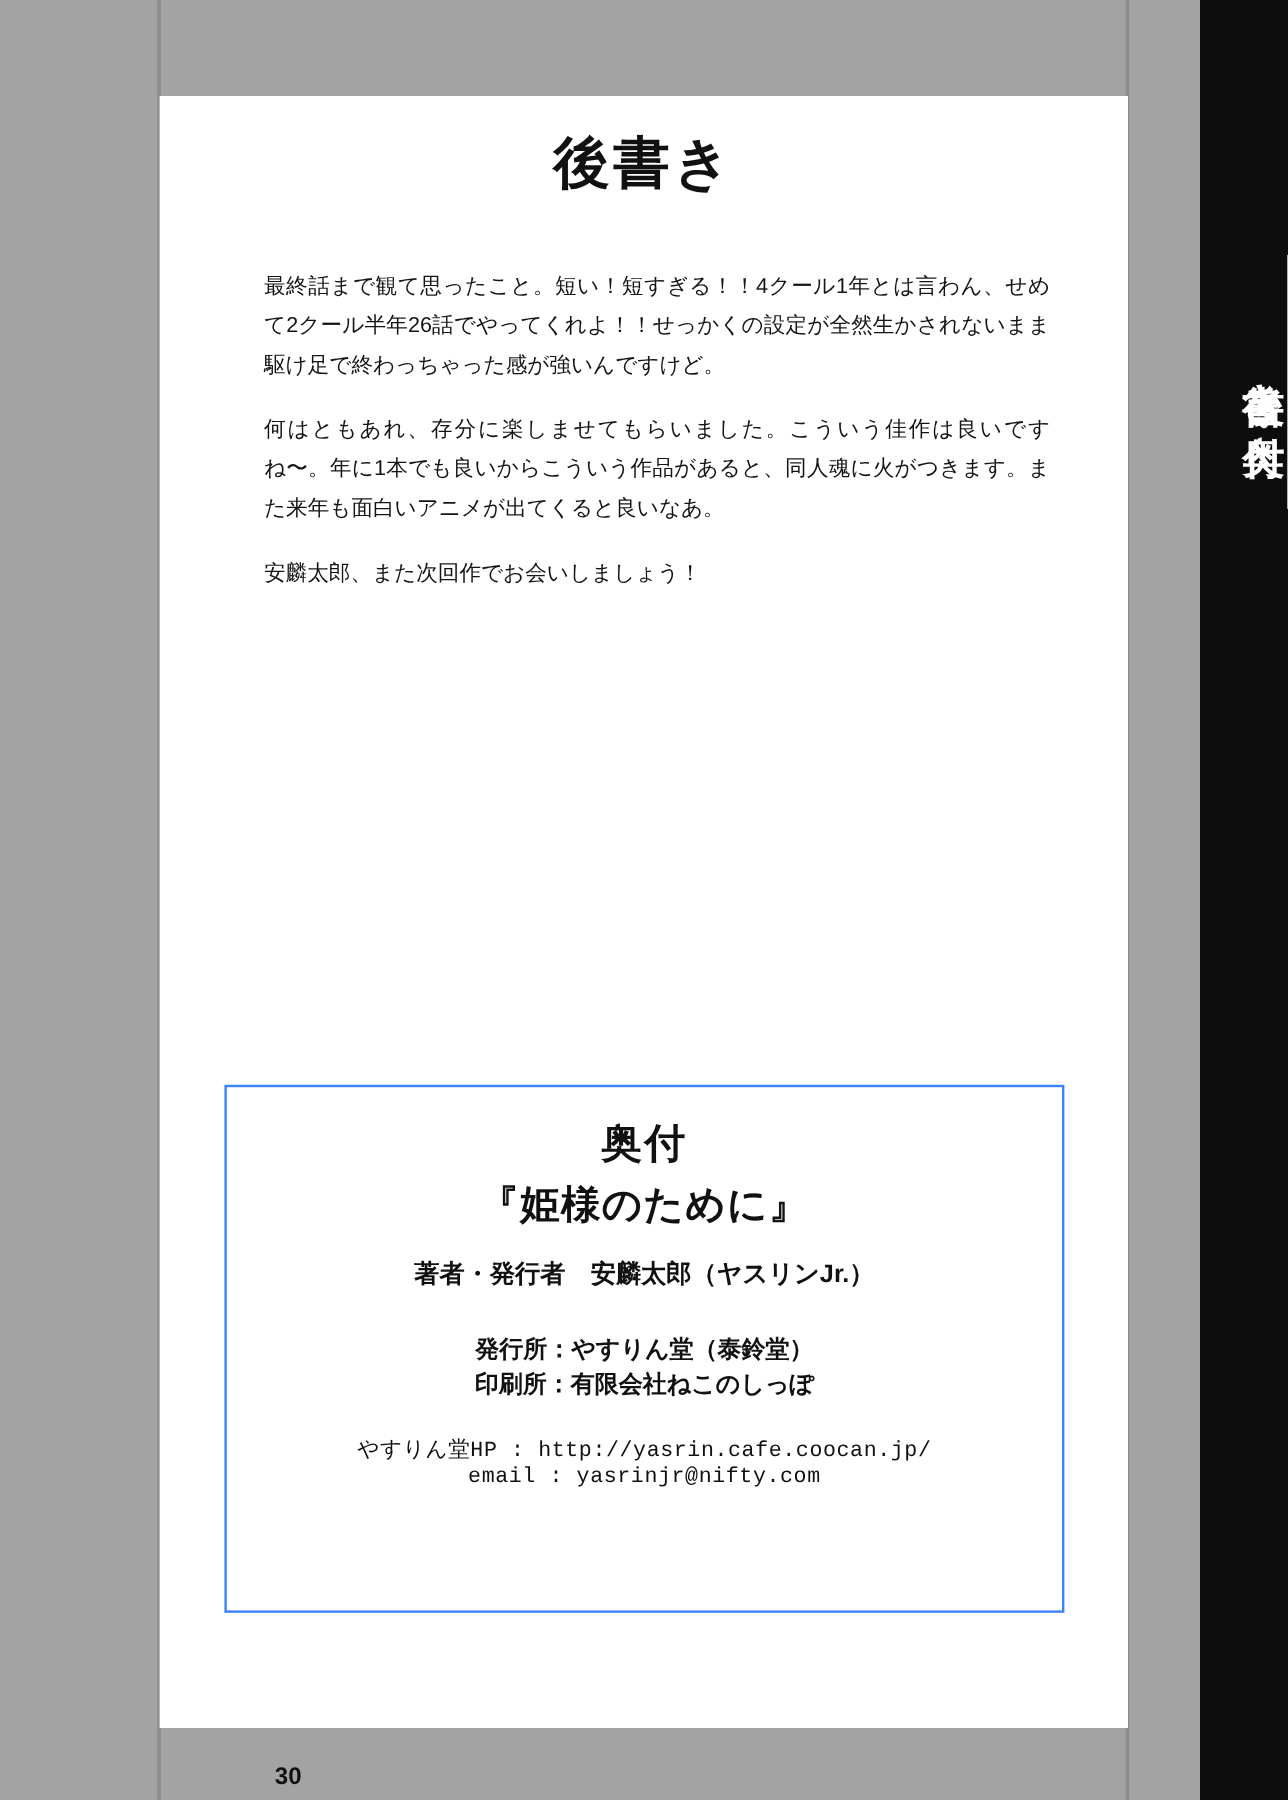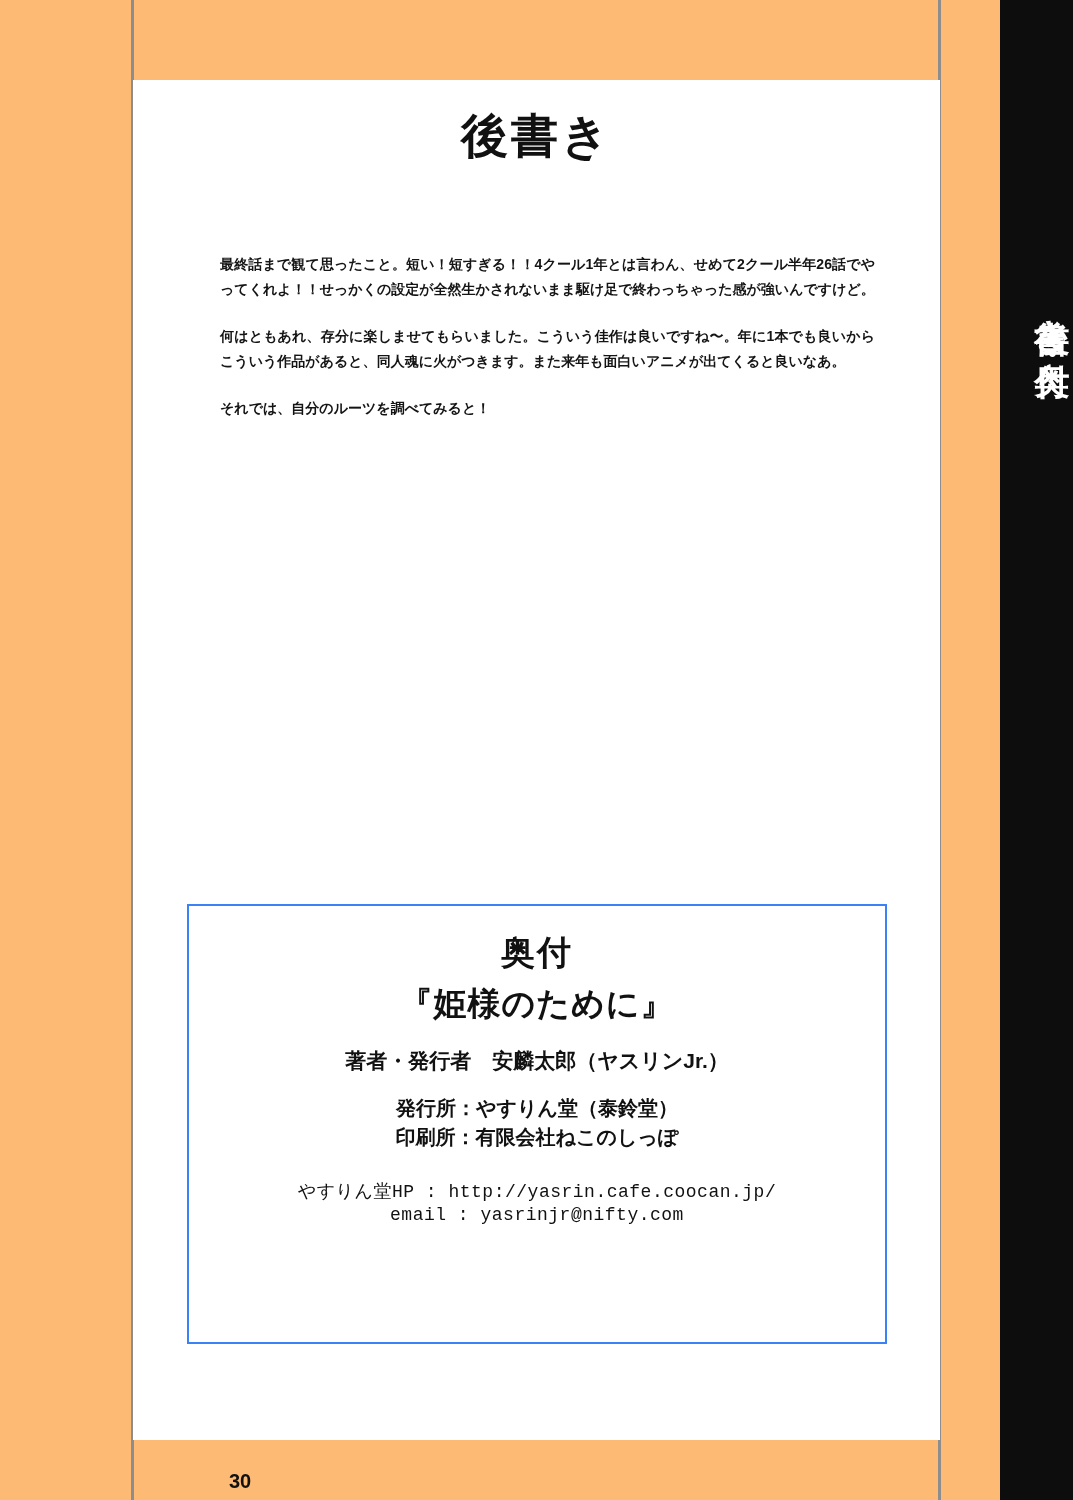--- a/index.html
+++ b/index.html
@@ -8,21 +8,21 @@
     background: #ffffff;
   }
   body {
     font-family: "Liberation Sans", sans-serif;
   }
   .page {
     position: relative;
     width: 1073px;
     height: 1500px;
     overflow: hidden;
-    background: #fdba74;
+    background: #a3a3a3;
   }
   
   .paper {
     position: absolute;
     left: 133px;
     top: 80px;
     width: 807px;
     height: 1360px;
     background: #ffffff;
   }
@@ -80,27 +80,26 @@
     font-size: 47px;
     font-weight: bold;
     letter-spacing: 3px;
     color: #111;
   }
 
   
   .body-text {
     position: absolute;
     left: 87px;
-    top: 172px;
+    top: 142px;
     width: 655px;
-    font-size: 14px;
+    font-size: 18px;
     line-height: 1.82;
     color: #141414;
     text-align: justify;
-    font-weight: bold;
   }
   .body-text p {
     margin: 0 0 21px 0;
   }
 
   
   .colophon {
     position: absolute;
     left: 54px;
     top: 824px;
@@ -135,21 +134,21 @@
     font-weight: bold;
   }
   .colo-author-rom {
     margin-top: 2px;
     font-size: 17px;
     font-weight: bold;
     font-family: "Liberation Mono", monospace;
     letter-spacing: 0px;
   }
   .colo-pub {
-    margin-top: 20px;
+    margin-top: 36px;
     font-size: 20px;
     font-weight: bold;
   }
   .colo-print {
     margin-top: 2px;
     font-size: 20px;
     font-weight: bold;
   }
   .colo-hp {
     margin-top: 28px;
@@ -183,21 +182,21 @@
   <div class="rule left"></div>
   <div class="rule right"></div>
 
   <div class="paper">
 
     <div class="doc-title">後書き</div>
 
     <div class="body-text">
       <p>最終話まで観て思ったこと。短い！短すぎる！！4クール1年とは言わん、せめて2クール半年26話でやってくれよ！！せっかくの設定が全然生かされないまま駆け足で終わっちゃった感が強いんですけど。</p>
       <p>何はともあれ、存分に楽しませてもらいました。こういう佳作は良いですね〜。年に1本でも良いからこういう作品があると、同人魂に火がつきます。また来年も面白いアニメが出てくると良いなあ。</p>
-      <p>それでは、自分のルーツを調べてみると！</p>
+      <p>安麟太郎、また次回作でお会いしましょう！</p>
     </div>
 
     <div class="colophon">
       <div class="colo-h1">奥付</div>
       <div class="colo-h2">『姫様のために』</div>
       <div class="colo-author">著者・発行者　安麟太郎（ヤスリンJr.）</div>
       <div class="colo-pub">発行所：やすりん堂（泰鈴堂）</div>
       <div class="colo-print">印刷所：有限会社ねこのしっぽ</div>
       <div class="colo-hp">やすりん堂HP : http://yasrin.cafe.coocan.jp/</div>
       <div class="colo-email">email : yasrinjr@nifty.com</div>

